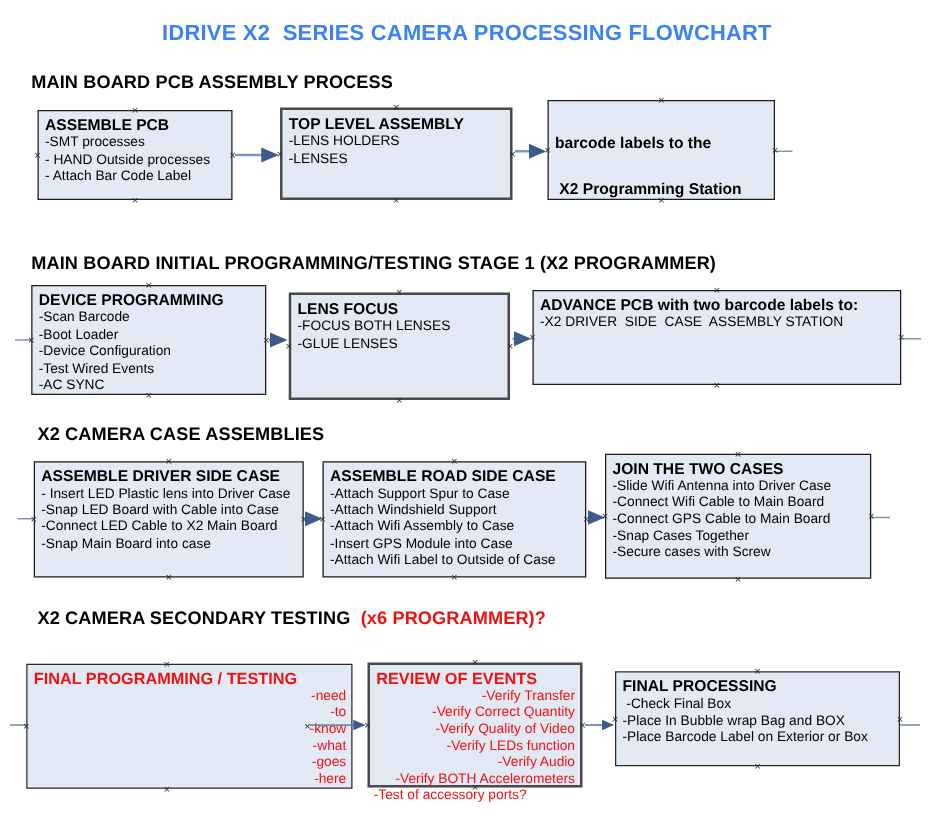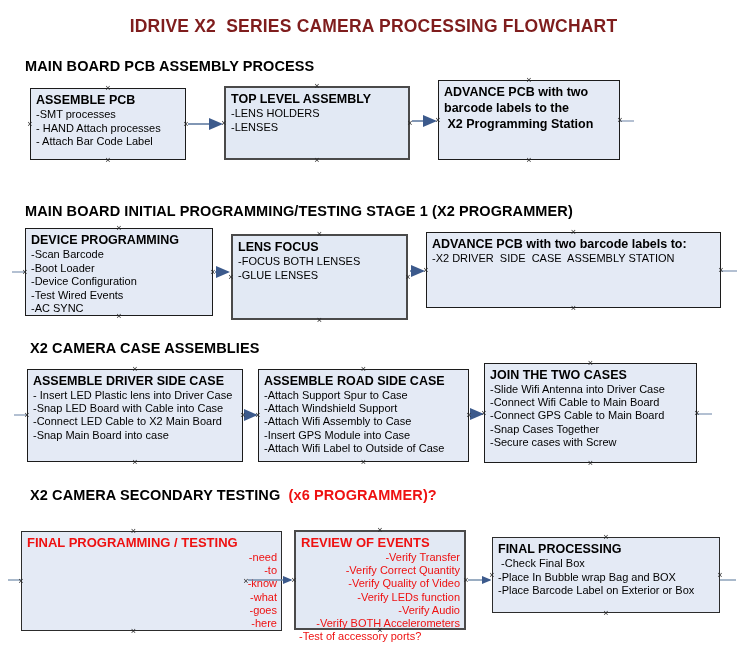--- a/index.html
+++ b/index.html
@@ -21,21 +21,21 @@
     height: 662px;
   }
   .doc-title {
     position: absolute;
     left: 0; top: 16px;
     width: 747px;
     text-align: center;
     font-size: 17.5px;
     font-weight: bold;
     letter-spacing: 0.2px;
-    color: #7f1d1d;
+    color: #3b82f6;
     white-space: pre;
   }
   .section-head {
     position: absolute;
     font-size: 14.5px;
     font-weight: bold;
     color: #000000;
     white-space: pre;
     letter-spacing: 0.1px;
   }
@@ -72,20 +72,21 @@
     color: #000000;
     line-height: 13.6px;
     white-space: pre;
   }
   .node.red .node-title { color: #ee1111; font-size: 13px; }
   .node.red .node-line  { color: #ee1111; text-align: right; }
   .node.allbold .node-line {
     font-weight: bold;
     font-size: 12.5px;
     line-height: 16px;
+    margin-top: 21px;
   }
   .node.tight .node-line { line-height: 13.2px; }
   
   .overflow-line {
     position: absolute;
     font-size: 11px;
     color: #ee1111;
     white-space: pre;
     line-height: 13px;
   }
@@ -114,32 +115,31 @@
 
 <div id="canvas">
 
   <div class="doc-title">IDRIVE X2  SERIES CAMERA PROCESSING FLOWCHART</div>
 
   <div class="section-head" style="left:25px; top:58px;"><span>MAIN BOARD PCB ASSEMBLY PROCESS</span></div>
 
   <div class="node dark" style="left:30px; top:88px; width:156px; height:72px;">
     <div class="node-title">ASSEMBLE PCB</div>
     <div class="node-line">-SMT processes</div>
-    <div class="node-line">- HAND Attach processes</div>
+    <div class="node-line">- HAND Outside processes</div>
     <div class="node-line">- Attach Bar Code Label</div>
   </div>
 
   <div class="node sel" style="left:224px; top:86px; width:186px; height:74px;">
     <div class="node-title">TOP LEVEL ASSEMBLY</div>
     <div class="node-line">-LENS HOLDERS</div>
     <div class="node-line">-LENSES</div>
   </div>
 
   <div class="node dark allbold" style="left:438px; top:80px; width:182px; height:80px;">
-    <div class="node-title">ADVANCE PCB with two</div>
     <div class="node-line">barcode labels to the</div>
     <div class="node-line"> X2 Programming Station</div>
   </div>
 
   <div class="section-head" style="left:25px; top:203px;"><span>MAIN BOARD INITIAL PROGRAMMING/TESTING STAGE 1 (X2 PROGRAMMER)</span></div>
 
   <div class="node dark" style="left:25px; top:228px; width:188px; height:88px;">
     <div class="node-title">DEVICE PROGRAMMING</div>
     <div class="node-line">-Scan Barcode</div>
     <div class="node-line">-Boot Loader</div>

